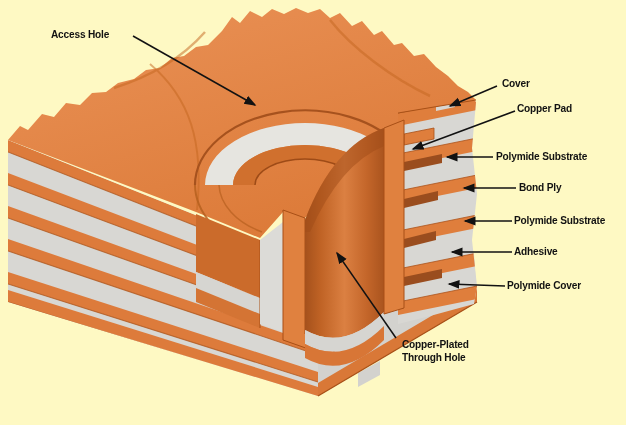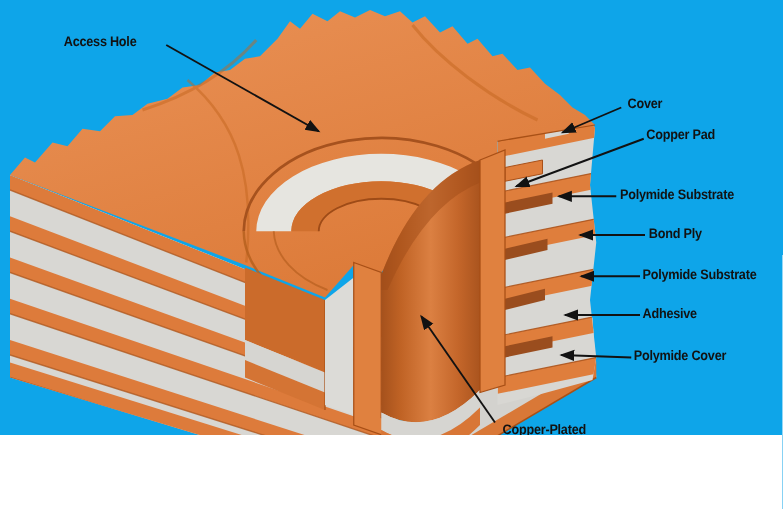--- a/index.html
+++ b/index.html
@@ -1,16 +1,16 @@
 <!DOCTYPE html>
 <html><head>
 <meta charset="utf-8">
 <style>
   html,body{margin:0;padding:0;background:#ffffff;}
-  .stage{position:relative;width:626px;height:348px;background:#0ea5e9;overflow:hidden;
+  .stage{position:relative;width:626px;height:425px;background:#fef9c3;overflow:hidden;
          font-family:"Liberation Sans",sans-serif;}
   .stage svg{position:absolute;left:0;top:0;}
   .lbl{position:absolute;font-weight:700;font-size:11px;line-height:13px;color:#121212;
        letter-spacing:-0.2px;white-space:nowrap;transform:scaleX(.92);transform-origin:0 0;}
   .lbl.wrap{white-space:normal;width:90px;}
 </style>
 </head>
 <body>
 
 <div class="stage">

